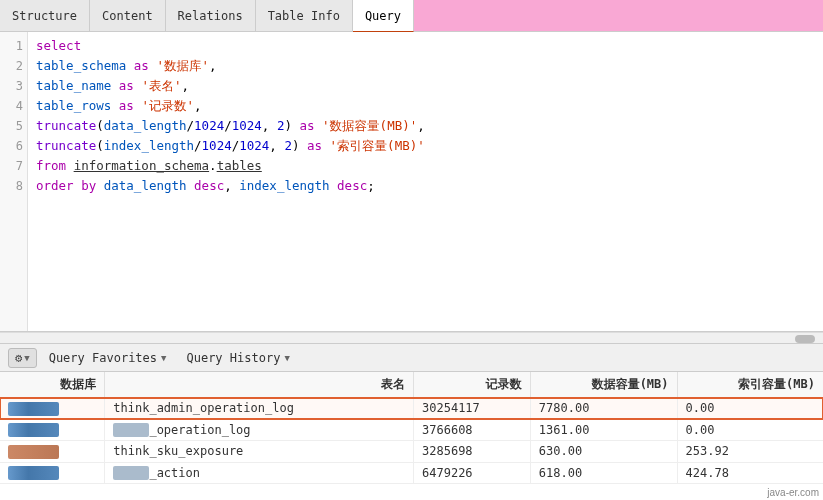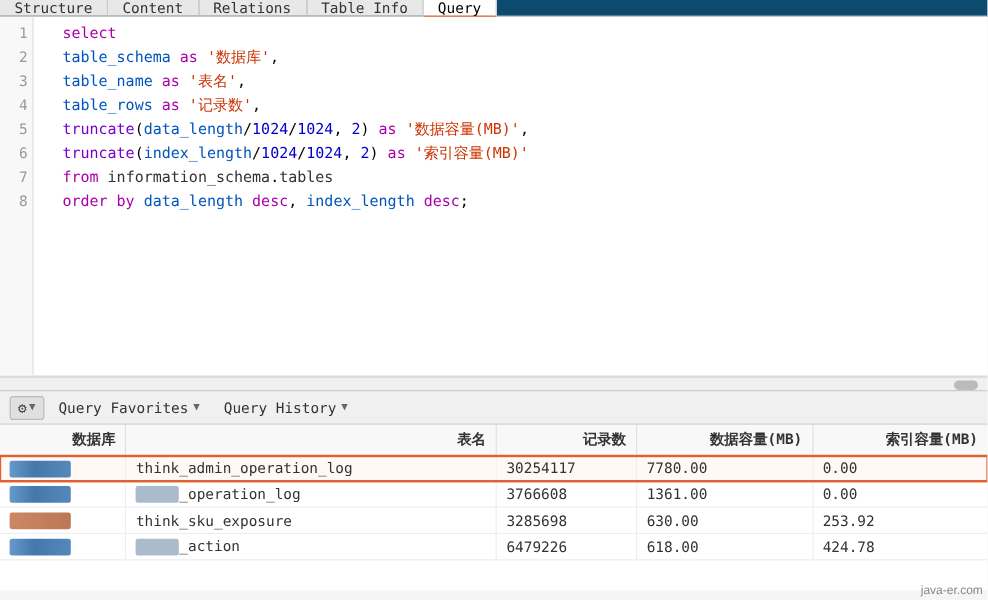--- a/index.html
+++ b/index.html
@@ -8,23 +8,23 @@
       font-size: 12px;
       background: #f5f5f5;
       width: 823px;
       height: 500px;
       overflow: hidden;
     }
 
     
     .tab-bar {
       display: flex;
-      background: #0c4a6e;
+      background: #f9a8d4;
       border-bottom: 1px solid #ccc;
-      height: 14px;
+      height: 32px;
       align-items: stretch;
     }
     .tab {
       padding: 3px 12px;
       font-size: 12px;
       color: #333;
       cursor: pointer;
       border-right: 1px solid #ccc;
       display: flex;
       align-items: center;
@@ -63,32 +63,32 @@
       padding-right: 4px;
       height: 100%;
       user-select: none;
     }
     .line-number {
       display: block;
       line-height: 20px;
     }
 
     .code-content {
-      margin-left: 44px;
+      margin-left: 28px;
       padding: 4px 8px;
       line-height: 20px;
       white-space: pre;
       font-size: 12.5px;
     }
 
     
     .kw { color: #aa00aa; font-weight: normal; } 
     .fn { color: #7700cc; text-align: right; } 
     .str { color: #cc3300; } 
-    .id { color: #333; } 
+    .id { color: #333; text-decoration: underline; } 
     .num { color: #0000cc; }
     .field { color: #0055bb; }
 
     
     .editor-scrollbar {
       height: 12px;
       background: #f0f0f0;
       border-top: 1px solid #ddd;
       border-bottom: 1px solid #ccc;
       position: relative;

